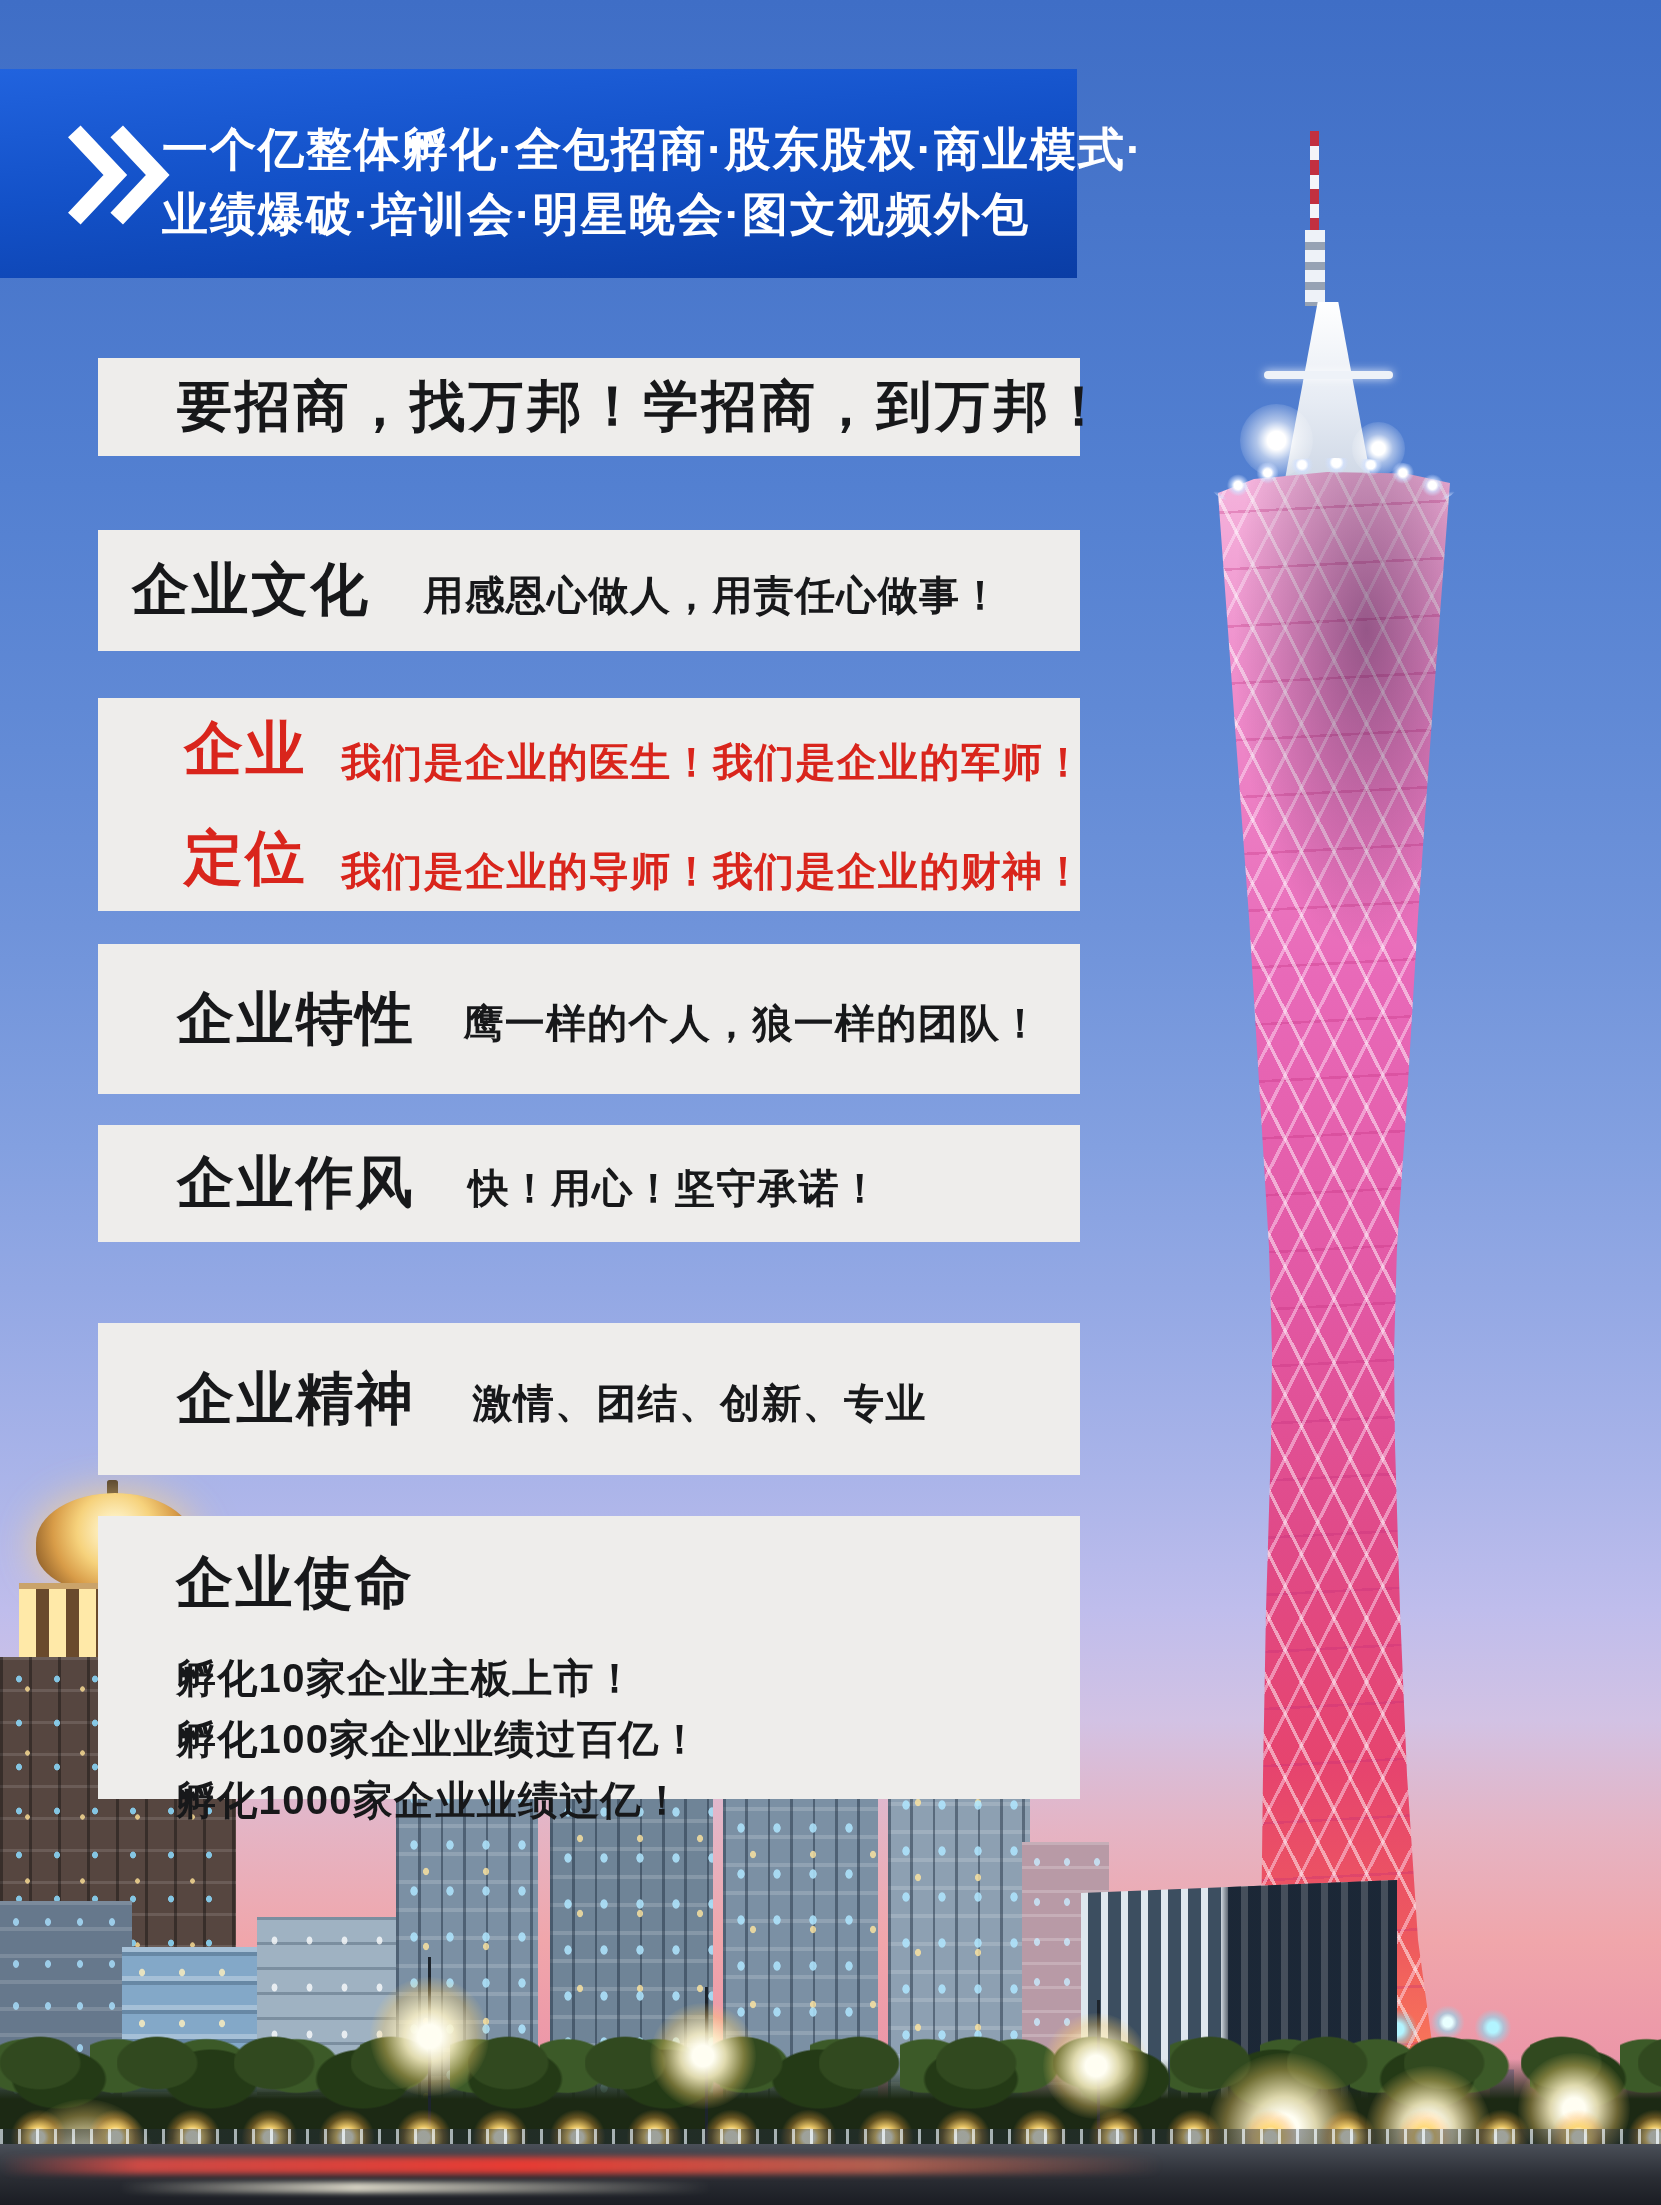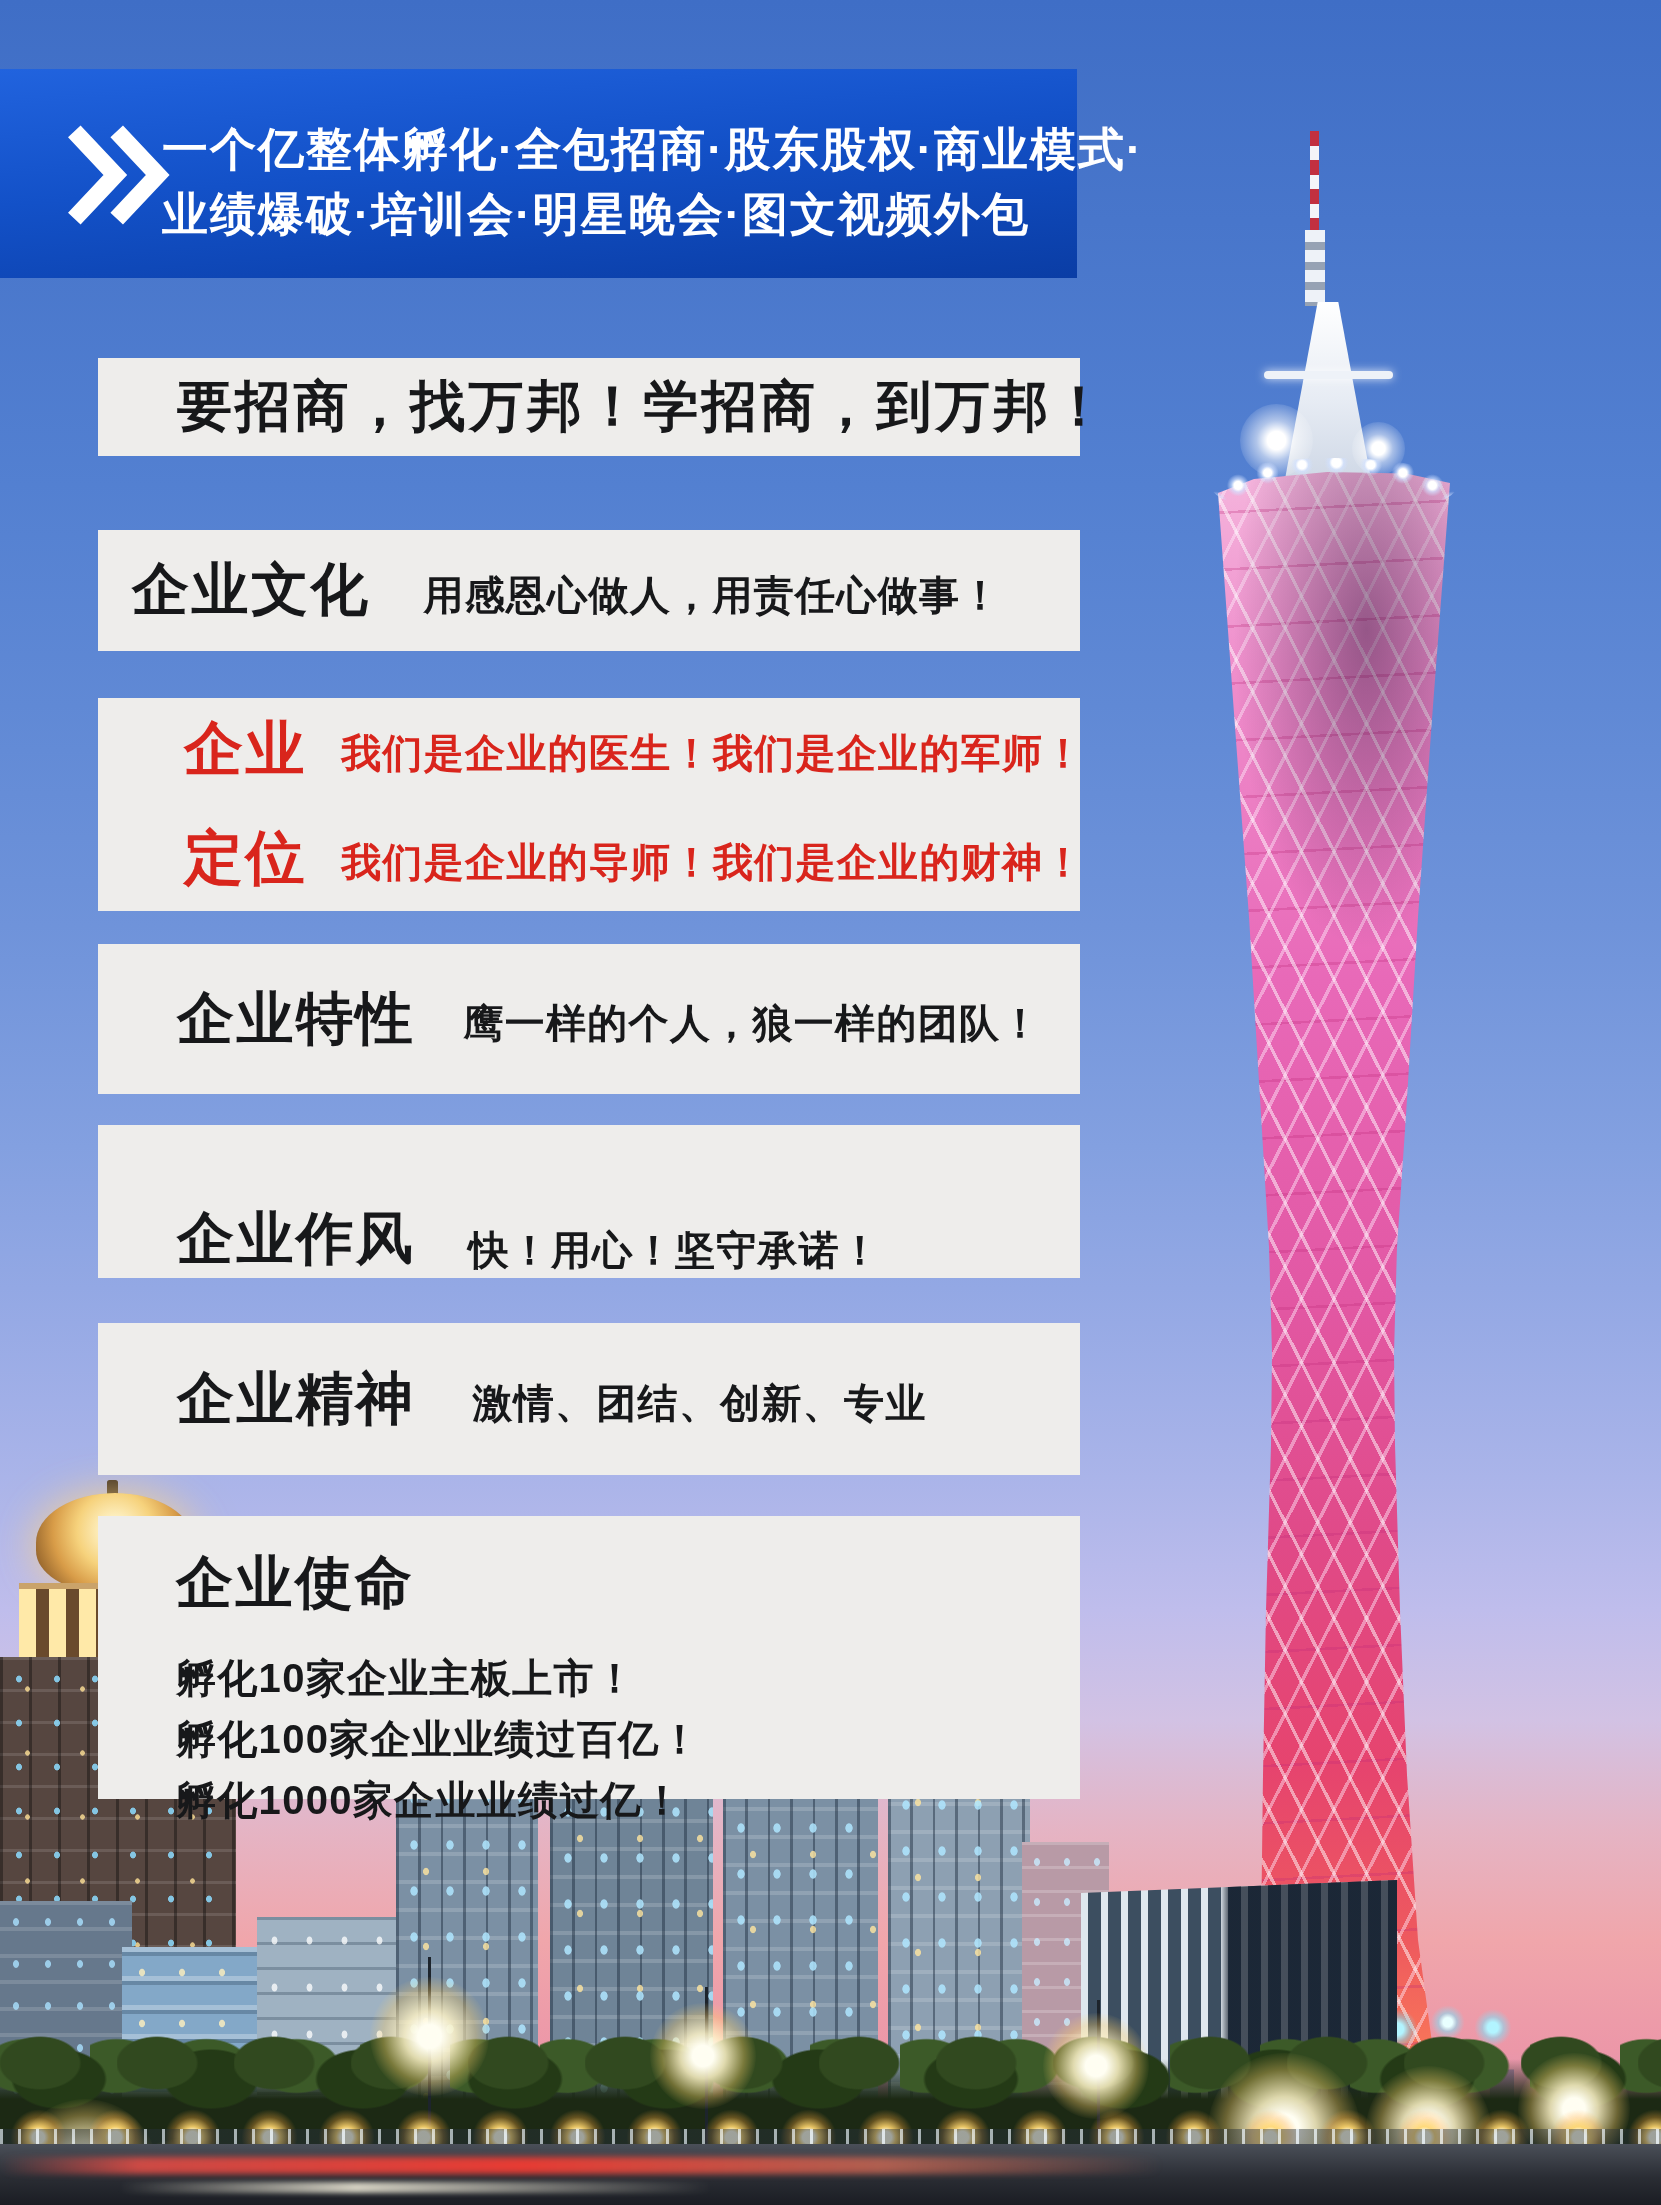--- a/index.html
+++ b/index.html
@@ -153,27 +153,27 @@
   .banner-chevron{position:absolute;left:65px;top:53px;width:114px;height:106px;}
   .banner-text{margin-left:162px;display:flex;flex-direction:column;gap:18.5px;margin-top:16px;}
   .banner-line{color:#ffffff;font-size:46px;font-weight:900;letter-spacing:2px;line-height:1;white-space:nowrap;}
   
   .cbox{position:absolute;left:98px;width:982px;background:#eeedeb;z-index:10;
     display:flex;align-items:center;box-sizing:border-box;padding-left:79px;color:#17181a;}
   .box-slogan{top:358px;height:98px;}
   .box-slogan .big{font-size:55px;font-weight:900;letter-spacing:3.3px;white-space:nowrap;}
   .box-culture{top:530px;height:121px;gap:53px;padding-left:34px;}
   .box-traits{top:944px;height:150px;gap:48px;}
-  .box-workstyle{top:1125px;height:153px;gap:53px;align-items:flex-end;}
+  .box-workstyle{top:1125px;height:117px;gap:53px;}
   .box-spirit{top:1323px;height:152px;gap:57px;}
   .cbox .title{font-size:57px;font-weight:900;letter-spacing:2.6px;white-space:nowrap;}
   .cbox .sub{font-size:40px;font-weight:900;letter-spacing:1.3px;white-space:nowrap;margin-top:9.2px;}
   .box-positioning{top:698px;height:213px;flex-direction:column;align-items:flex-start;justify-content:center;
     gap:29px;padding-left:86px;color:#d9251c;}
-  .pos-row{display:flex;align-items:center;gap:34px;}
+  .pos-row{display:flex;align-items:flex-end;gap:34px;}
   .pos-title{font-size:59px;font-weight:900;letter-spacing:2.6px;color:#d9251c;white-space:nowrap;}
   .pos-line{font-size:40px;font-weight:900;letter-spacing:1.3px;color:#d9251c;white-space:nowrap;margin-top:6.6px;}
   .box-mission{top:1516px;height:283px;flex-direction:column;align-items:flex-start;justify-content:flex-start;
     padding-top:29px;padding-left:78px;}
   .mission-lines{margin-top:26.4px;display:flex;flex-direction:column;}
   .mission-line{font-size:40px;font-weight:900;letter-spacing:1.3px;line-height:61px;white-space:nowrap;}
 </style>
 </head>
 <body>
 

